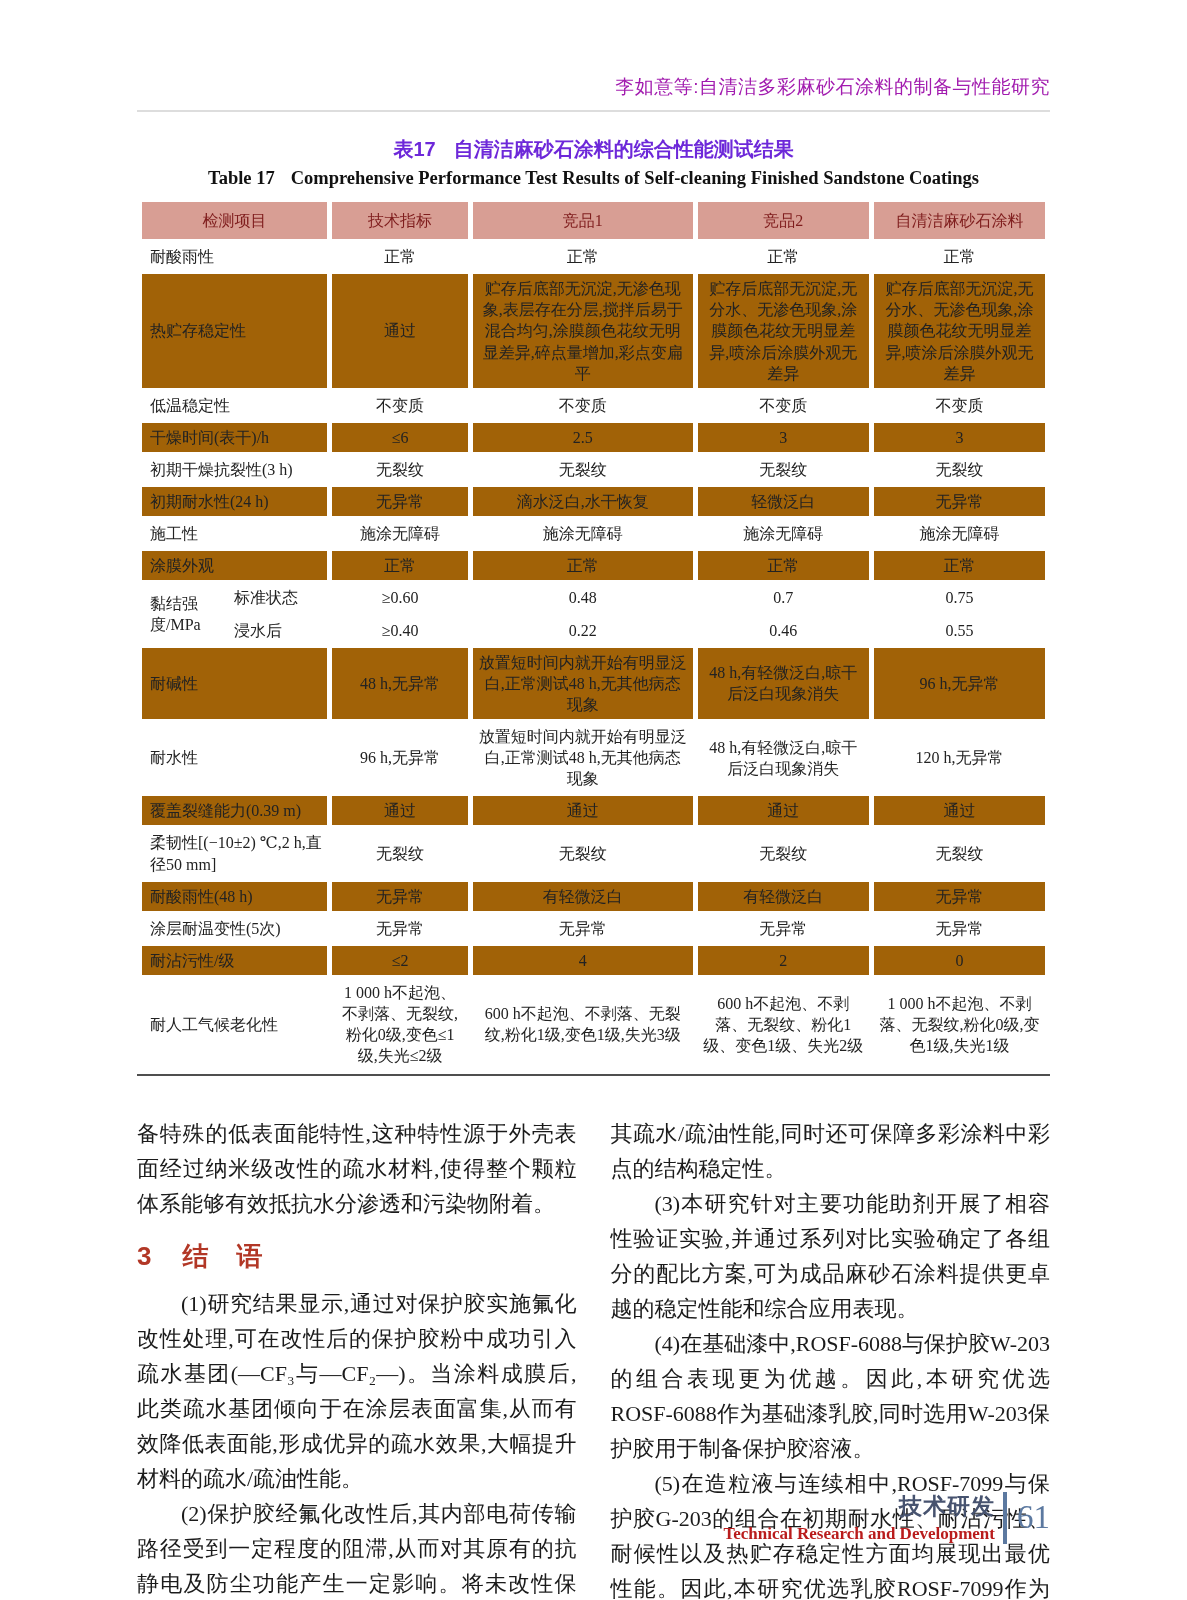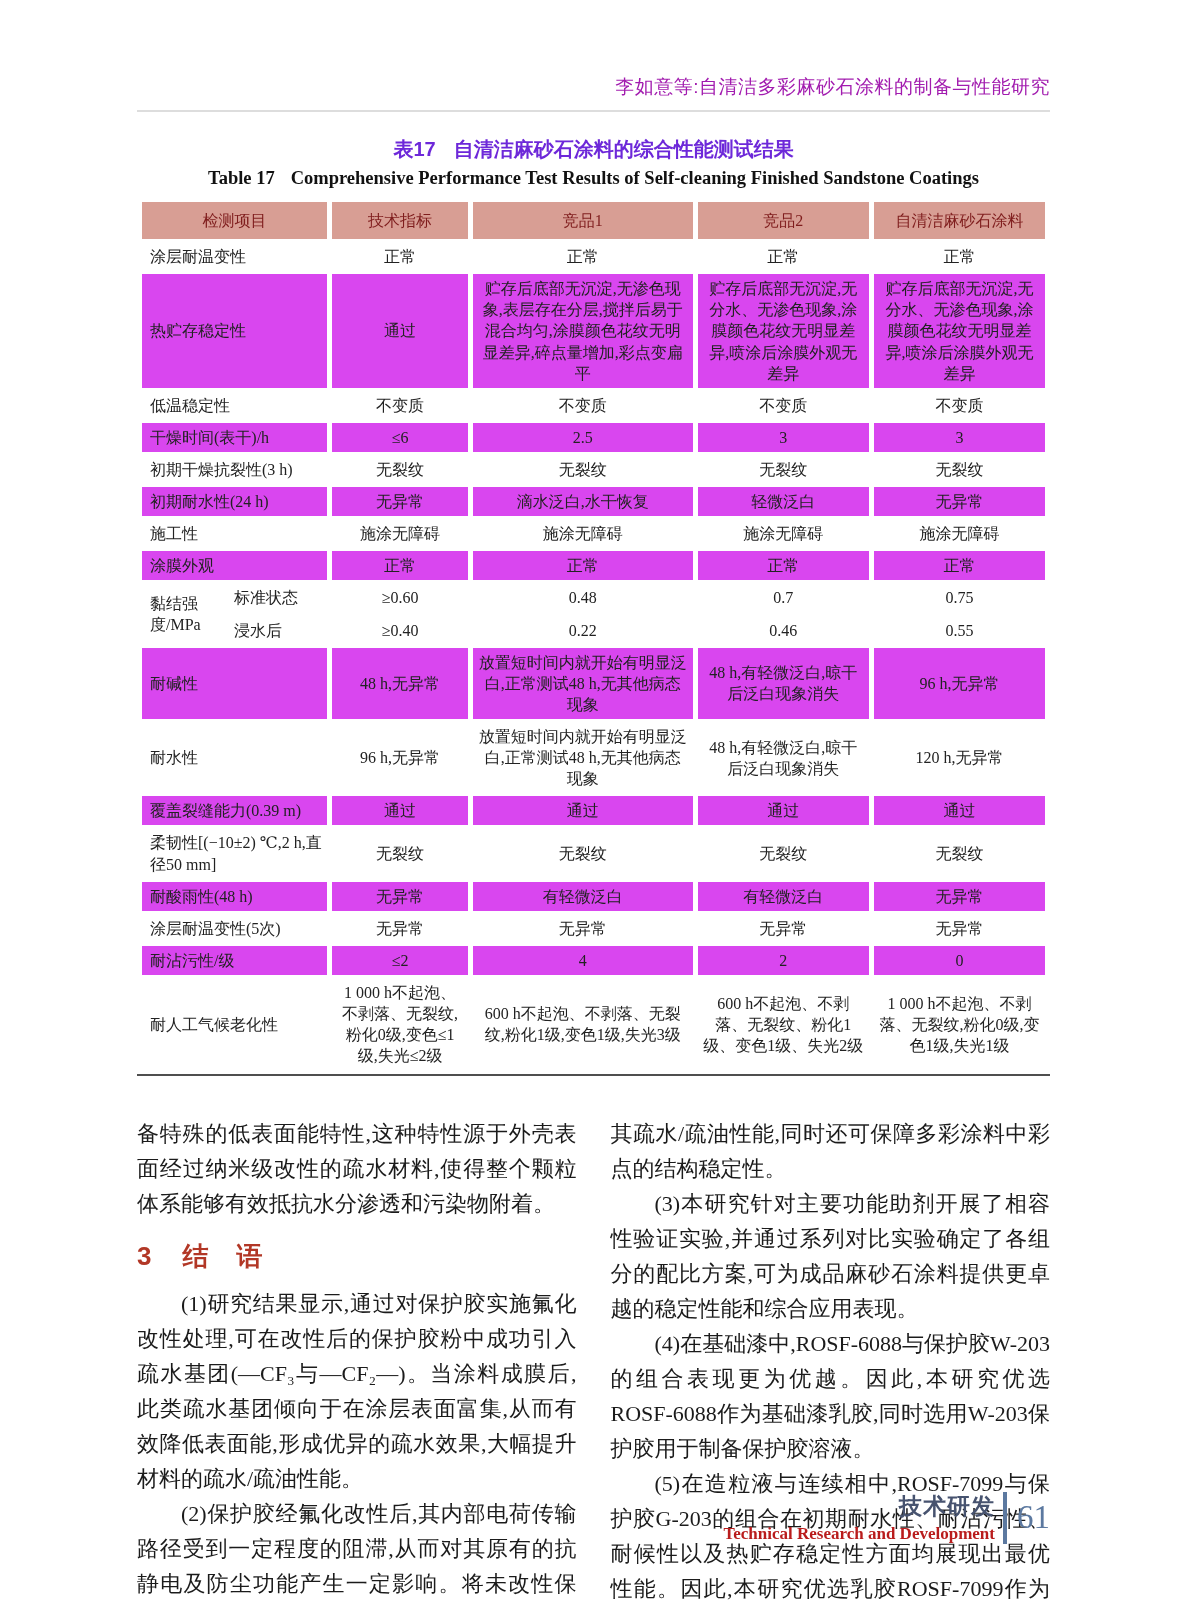--- a/index.html
+++ b/index.html
@@ -36,21 +36,21 @@
   table.results {
     width: 100%; margin-top: 10px;
     border-collapse: separate; border-spacing: 5px 3px;
     font-size: 16px; line-height: 1.32;
   }
   table.results th {
     background: #d89e94; font-weight: normal; text-align: center;
     padding: 8px 4px; color: #7f1d1d;
   }
   table.results td { padding: 4px 5px; text-align: center; vertical-align: middle; color: #222; }
-  table.results tr.shade td { background: #d946ef; }
+  table.results tr.shade td { background: #a16207; }
   table.results td.lbl { text-align: left; padding-left: 8px; }
   .tbl-bottom-rule { height: 2px; background: #4f4f4f; margin-top: 1px; }
 
   
   .two-col { display: flex; gap: 34px; margin-top: 40px; }
   .col { flex: 1 1 0; text-align: justify; }
   .col p { font-size: 22px; line-height: 35px; }
   .col p.ind { text-indent: 2em; }
   .col h2 {
     font-family: "Liberation Sans", "DejaVu Sans", sans-serif;
@@ -98,21 +98,21 @@
         <tr>
           <th colspan="2">检测项目</th>
           <th>技术指标</th>
           <th>竞品1</th>
           <th>竞品2</th>
           <th>自清洁麻砂石涂料</th>
         </tr>
       </thead>
     <tbody id="tbl-body">
         <tr class="plain">
-          <td colspan="2" class="lbl">涂层耐温变性</td>
+          <td colspan="2" class="lbl">耐酸雨性</td>
           <td>正常</td>
           <td>正常</td>
           <td>正常</td>
           <td>正常</td>
         </tr>
         <tr class="shade">
           <td colspan="2" class="lbl">热贮存稳定性</td>
           <td>通过</td>
           <td>贮存后底部无沉淀,无渗色现象,表层存在分层,搅拌后易于混合均匀,涂膜颜色花纹无明显差异,碎点量增加,彩点变扁平</td>
           <td>贮存后底部无沉淀,无分水、无渗色现象,涂膜颜色花纹无明显差异,喷涂后涂膜外观无差异</td>

